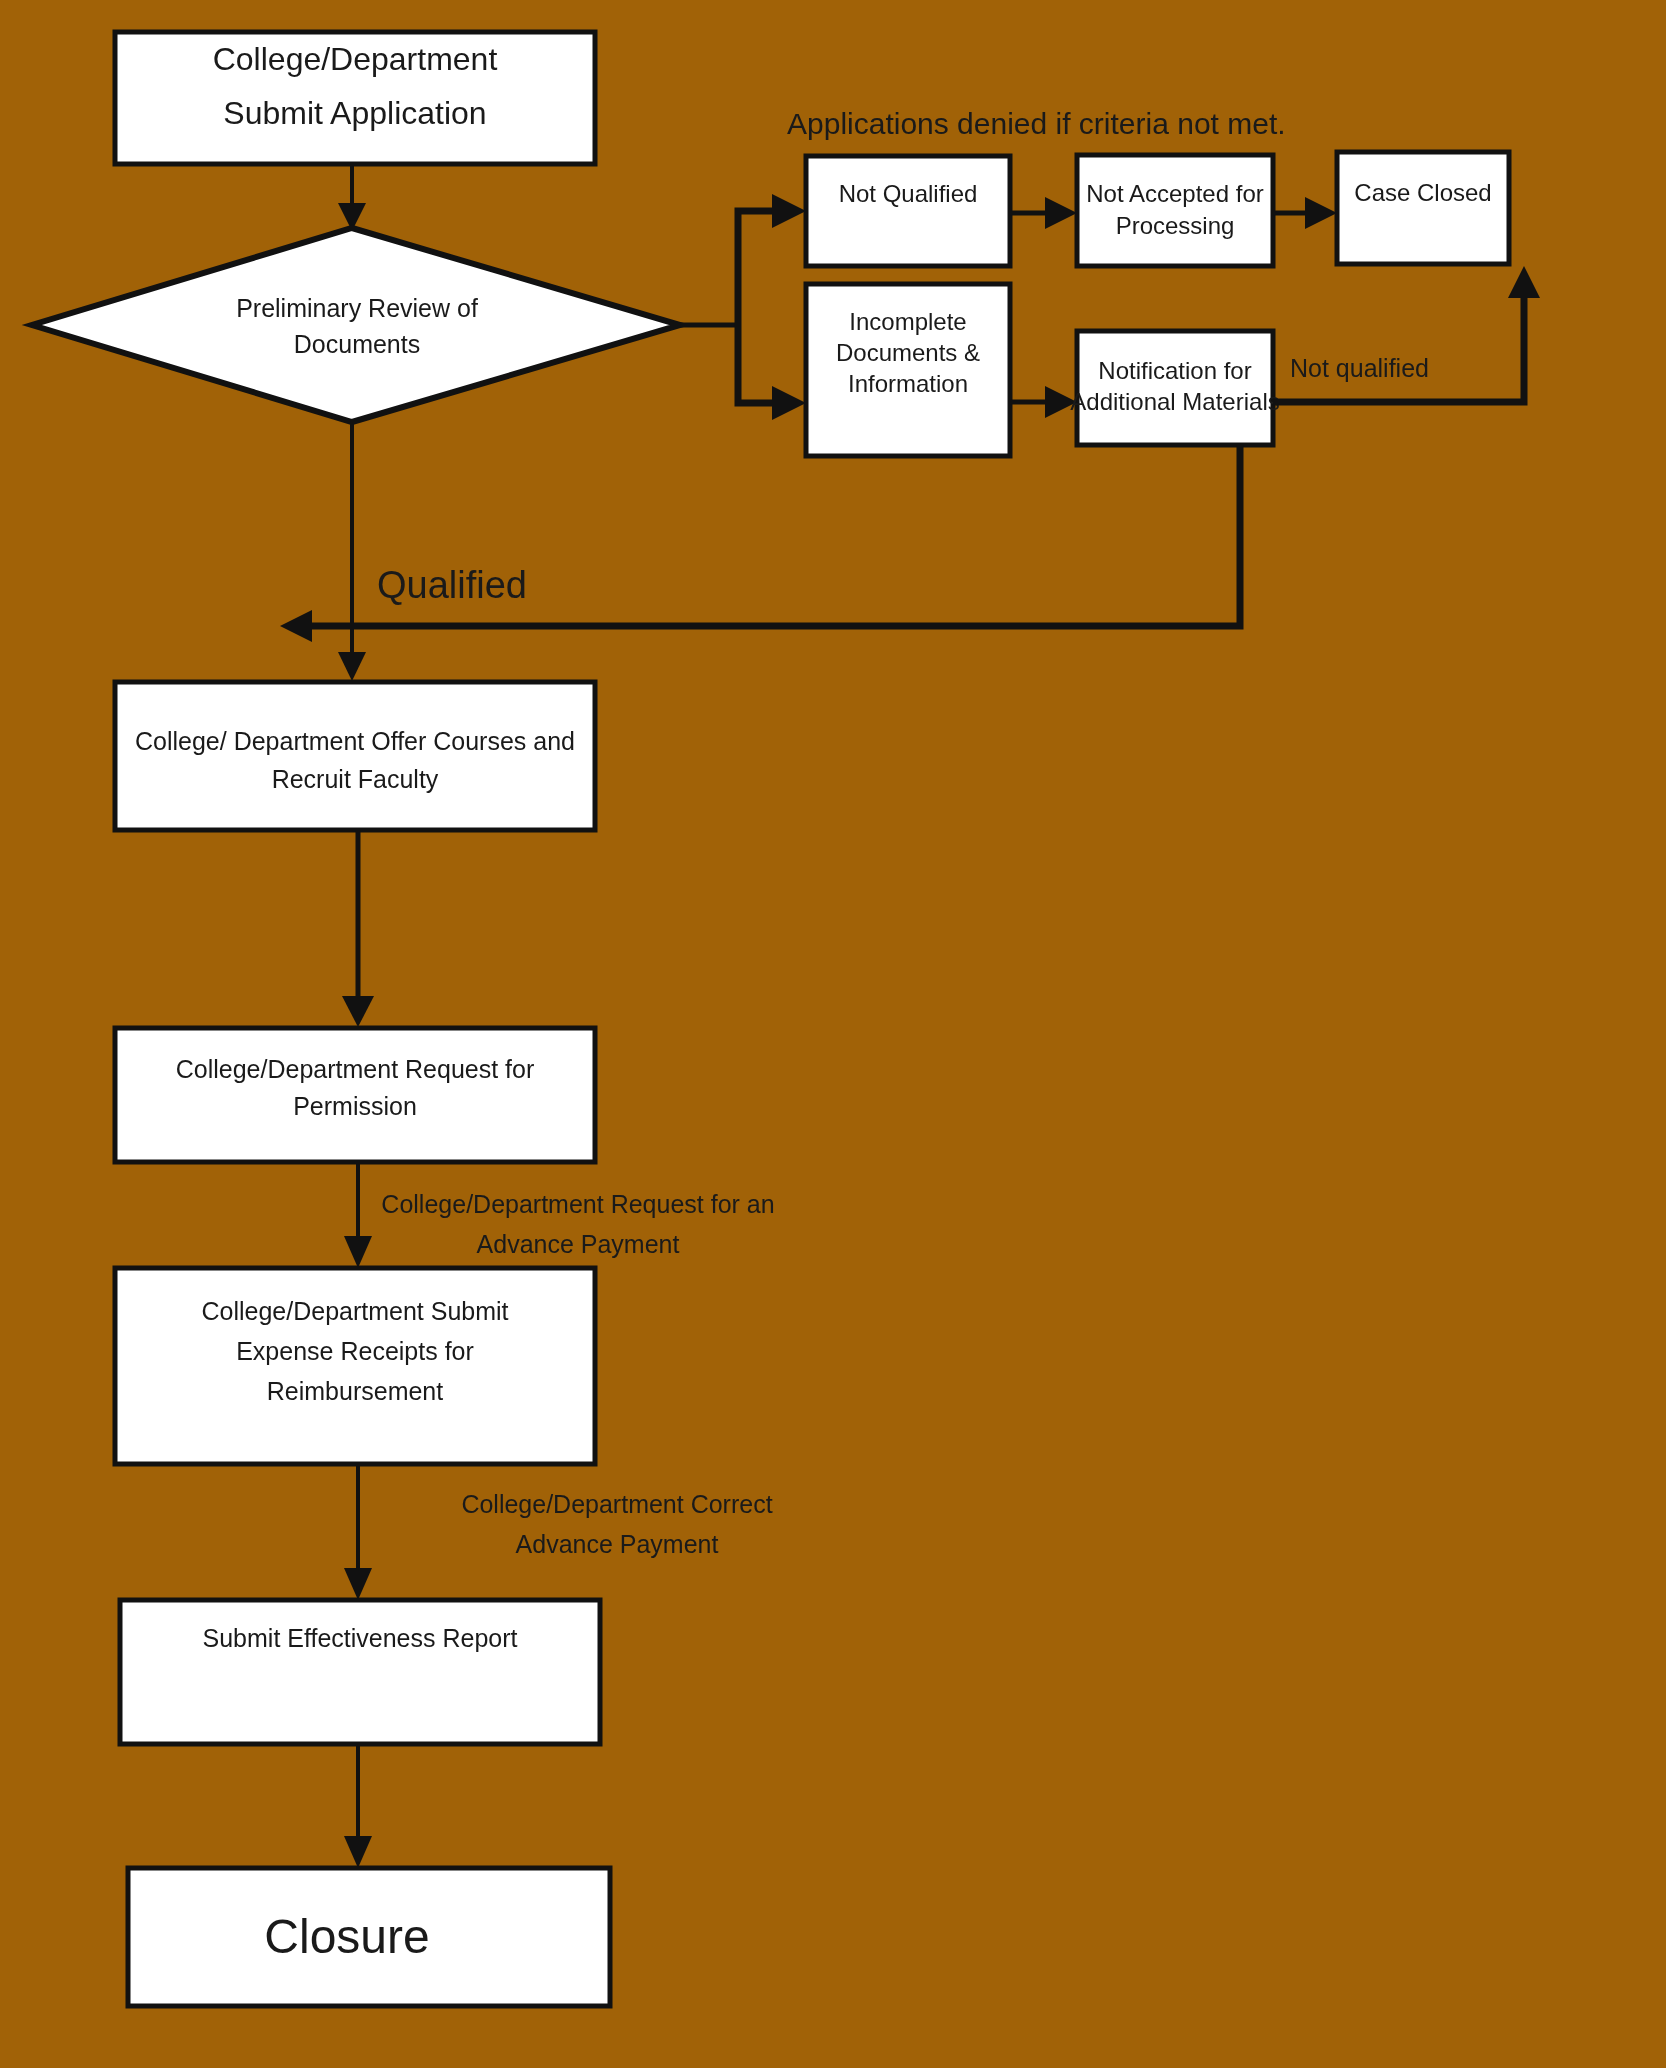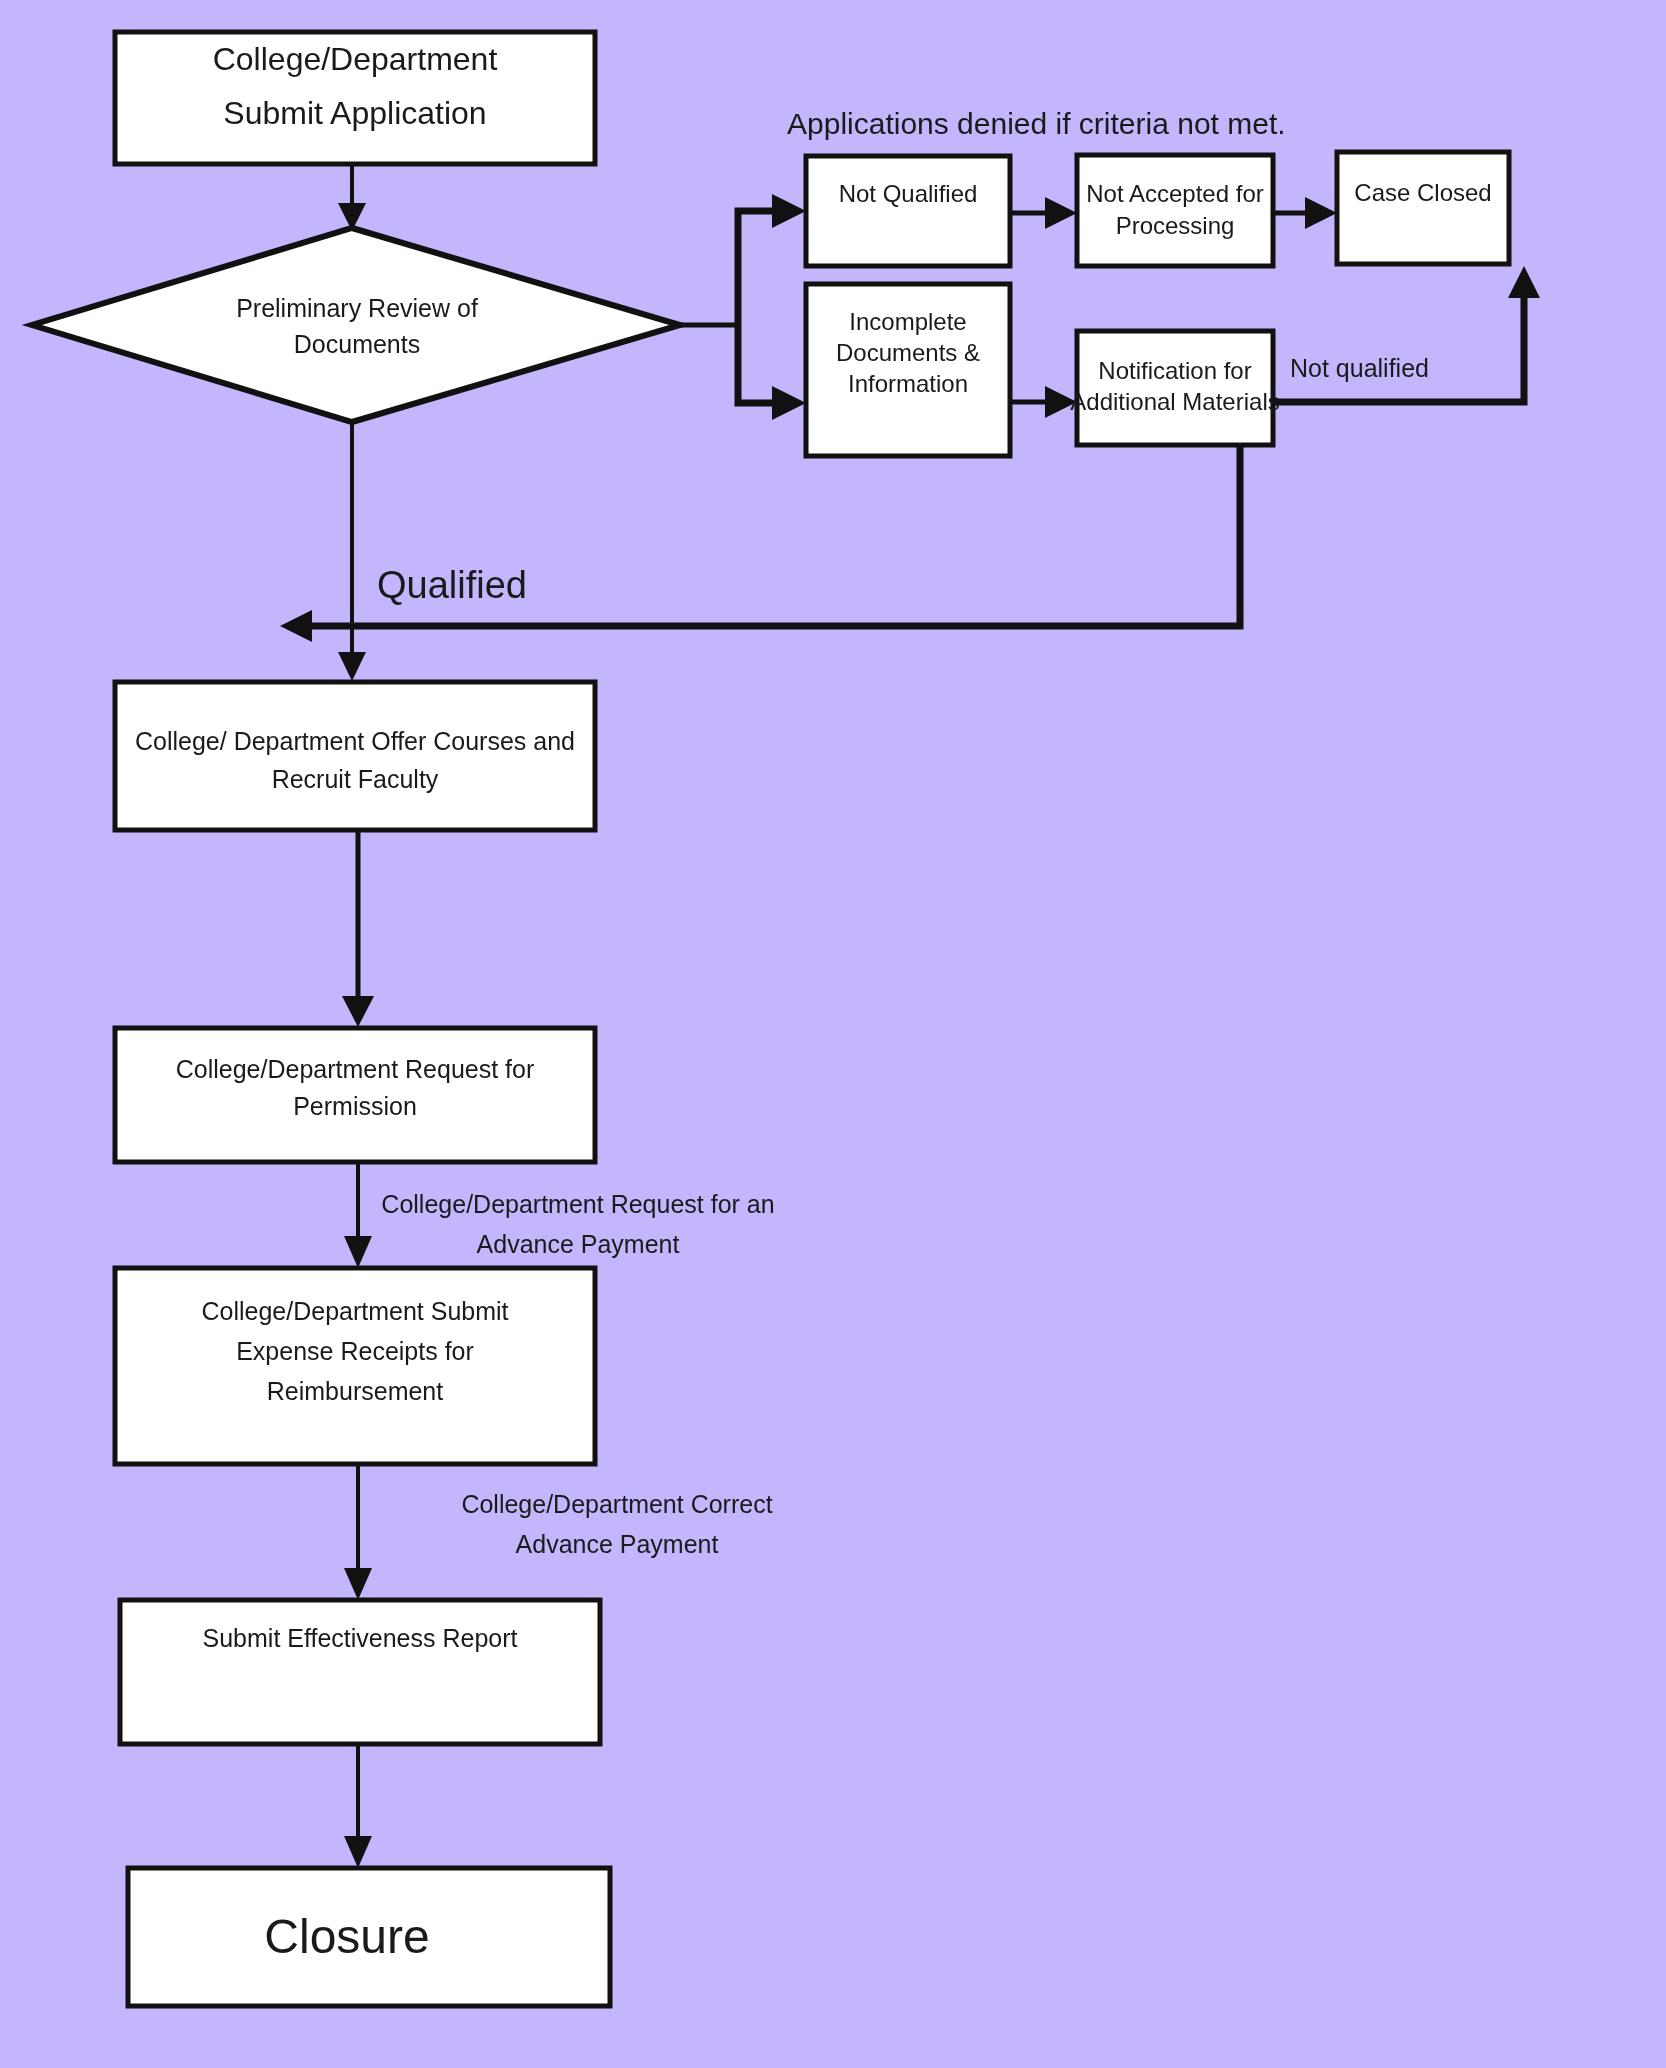--- a/index.html
+++ b/index.html
@@ -10,21 +10,21 @@
   body {
     font-family: "Liberation Sans", sans-serif;
     width: 1666px;
     height: 2068px;
     overflow: hidden;
   }
   #flowchart-root {
     position: relative;
     width: 1666px;
     height: 2068px;
-    background: #c4b5fd;
+    background: #a16207;
   }
   svg.chart-canvas {
     position: absolute;
     top: 0;
     left: 0;
     width: 1666px;
     height: 2068px;
     display: block;
   }
   .node-box {

